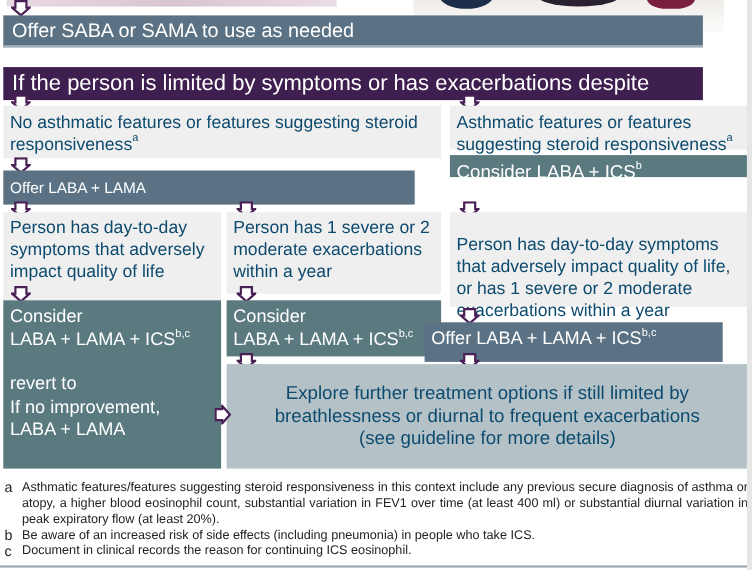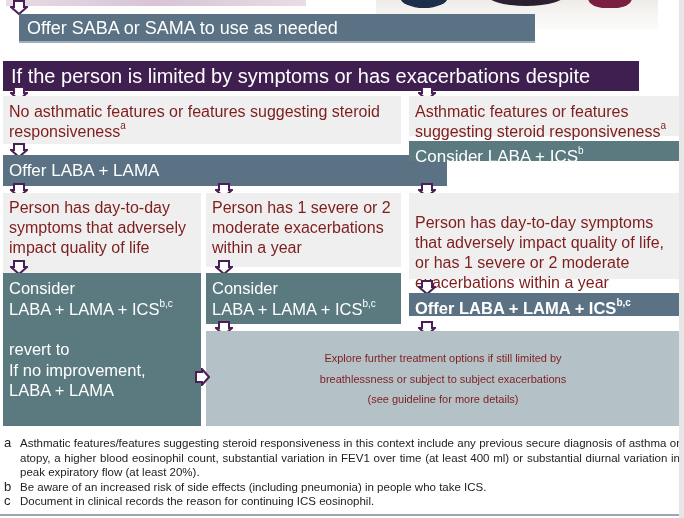--- a/index.html
+++ b/index.html
@@ -3,21 +3,21 @@
 <meta charset="utf-8">
 <style>
   html, body { margin:0; padding:0; }
   body {
     width:684px; height:518px; overflow:hidden; background:#ffffff;
     font-family: "Liberation Sans", "DejaVu Sans", sans-serif;
     position:relative;
   }
   .abs { position:absolute; box-sizing:border-box; }
   .txt-white { color:#ffffff; }
-  .txt-dark { color:#7f1d1d; }
+  .txt-dark { color:#0c4a6e; }
   .slate { background:#5a7284; }
   .teal { background:#5a7a80; }
   .purple { background:#3f1f4f; }
   .grey { background:#efefef; }
   .blue-grey { background:#b4c2c8; }
   .box-text { font-size:16px; line-height:20px; padding:0 6px; }
   sup { font-size:10px; line-height:0; vertical-align:8px; }
   .arrow {
     position:absolute; width:18px; height:15px;
   }
@@ -60,21 +60,21 @@
     <symbol id="right-arrow" viewBox="0 0 15 18">
       <path d="M1 4 V14 H7 V17 L14 9 L7 1 V4 Z" fill="#ffffff" stroke="#4a1f55" stroke-width="2"></path>
     </symbol>
   </defs>
 </svg>
 
 <svg class="arrow" style="left:10px;top:0px;">
     <use href="#down-arrow"></use>
   </svg>
 
-<div class="abs slate box-text txt-white" style="left:3px;top:14px;width:516px;height:29px;font-size:18px;line-height:29px;padding-left:8px;border-bottom:2px solid #9fb0bb;margin-left:16px;">
+<div class="abs slate box-text txt-white" style="left:3px;top:14px;width:636px;height:29px;font-size:18px;line-height:29px;padding-left:8px;border-bottom:2px solid #9fb0bb;">
   <span>Offer SABA or SAMA to use as needed</span>
 </div>
 
 <div class="abs purple box-text txt-white" style="left:3px;top:61px;width:636px;height:30px;font-size:20px;line-height:30px;padding-left:8px;">
   <span>If the person is limited by symptoms or has exacerbations despite treatment:</span>
 </div>
 
 <svg class="arrow" style="left:10px;top:86px;">
     <use href="#down-arrow"></use>
   </svg>
@@ -85,21 +85,21 @@
 <svg class="arrow" style="left:418px;top:86px;">
     <use href="#down-arrow"></use>
   </svg>
 <div class="abs grey box-text txt-dark" style="left:409px;top:96px;width:271px;height:40px;padding-top:6px;line-height:20px;">
   <span>Asthmatic features or features suggesting steroid responsiveness</span><sup>a</sup>
 </div>
 
 <svg class="arrow" style="left:10px;top:143px;">
     <use href="#down-arrow"></use>
   </svg>
-<div class="abs slate box-text txt-white" style="left:3px;top:155px;width:444px;height:31px;font-size:17px;line-height:31px;">
+<div class="abs slate box-text txt-white" style="left:3px;top:155px;width:374px;height:31px;font-size:14px;line-height:31px;">
   <span>Offer LABA + LAMA</span>
 </div>
 
 <svg class="arrow" style="left:418px;top:143px;">
     <use href="#down-arrow"></use>
   </svg>
 <div class="abs teal box-text txt-white" style="left:409px;top:141px;width:271px;height:20px;font-size:17px;line-height:31px;">
   <span>Consider LABA + ICS</span><sup>b</sup>
 </div>
 
@@ -140,33 +140,33 @@
     <use href="#down-arrow"></use>
   </svg>
 <div class="abs teal box-text txt-white" style="left:206px;top:273px;width:195px;height:51px;padding-top:5px;font-size:16.5px;line-height:20.5px;">
   <div>Consider</div>
   <div><span>LABA + LAMA + ICS</span><sup>b,c</sup></div>
 </div>
 
 <svg class="arrow" style="left:418px;top:280px;">
     <use href="#down-arrow"></use>
   </svg>
-<div class="abs slate box-text txt-white" style="left:409px;top:293px;width:271px;height:23px;font-size:16.5px;line-height:30px;font-weight:bold;">
+<div class="abs slate box-text txt-white" style="left:386px;top:293px;width:271px;height:36px;font-size:16.5px;line-height:30px;">
   <span>Offer LABA + LAMA + ICS</span><sup>b,c</sup>
 </div>
 
 <svg class="arrow" style="left:215px;top:321px;">
     <use href="#down-arrow"></use>
   </svg>
 <svg class="arrow" style="left:418px;top:321px;">
     <use href="#down-arrow"></use>
   </svg>
-<div class="abs blue-grey txt-dark" style="left:206px;top:331px;width:474px;height:95px;text-align:center;font-size:11px;line-height:20.5px;padding-top:17px;">
+<div class="abs blue-grey txt-dark" style="left:206px;top:331px;width:474px;height:95px;text-align:center;font-size:17px;line-height:20.5px;padding-top:17px;">
   <div>Explore further treatment options if still limited by</div>
-  <div>breathlessness or subject to subject exacerbations</div>
+  <div>breathlessness or diurnal to frequent exacerbations</div>
   <div>(see guideline for more details)</div>
 </div>
 <svg class="arrow" style="left:195px;top:368px;width:15px;height:18px;">
     <use href="#right-arrow"></use>
   </svg>
 
 <div class="abs footnotes" style="left:4px;top:436px;width:676px;">
   <div class="fn-row">
     <span class="fn-letter">a</span>
     <span class="fn-text">Asthmatic features/features  suggesting steroid responsiveness in this context include any previous secure diagnosis of asthma or atopy, a higher blood eosinophil count, substantial variation in FEV1 over time (at least 400 ml) or substantial diurnal variation in peak expiratory flow (at least 20%).</span>

